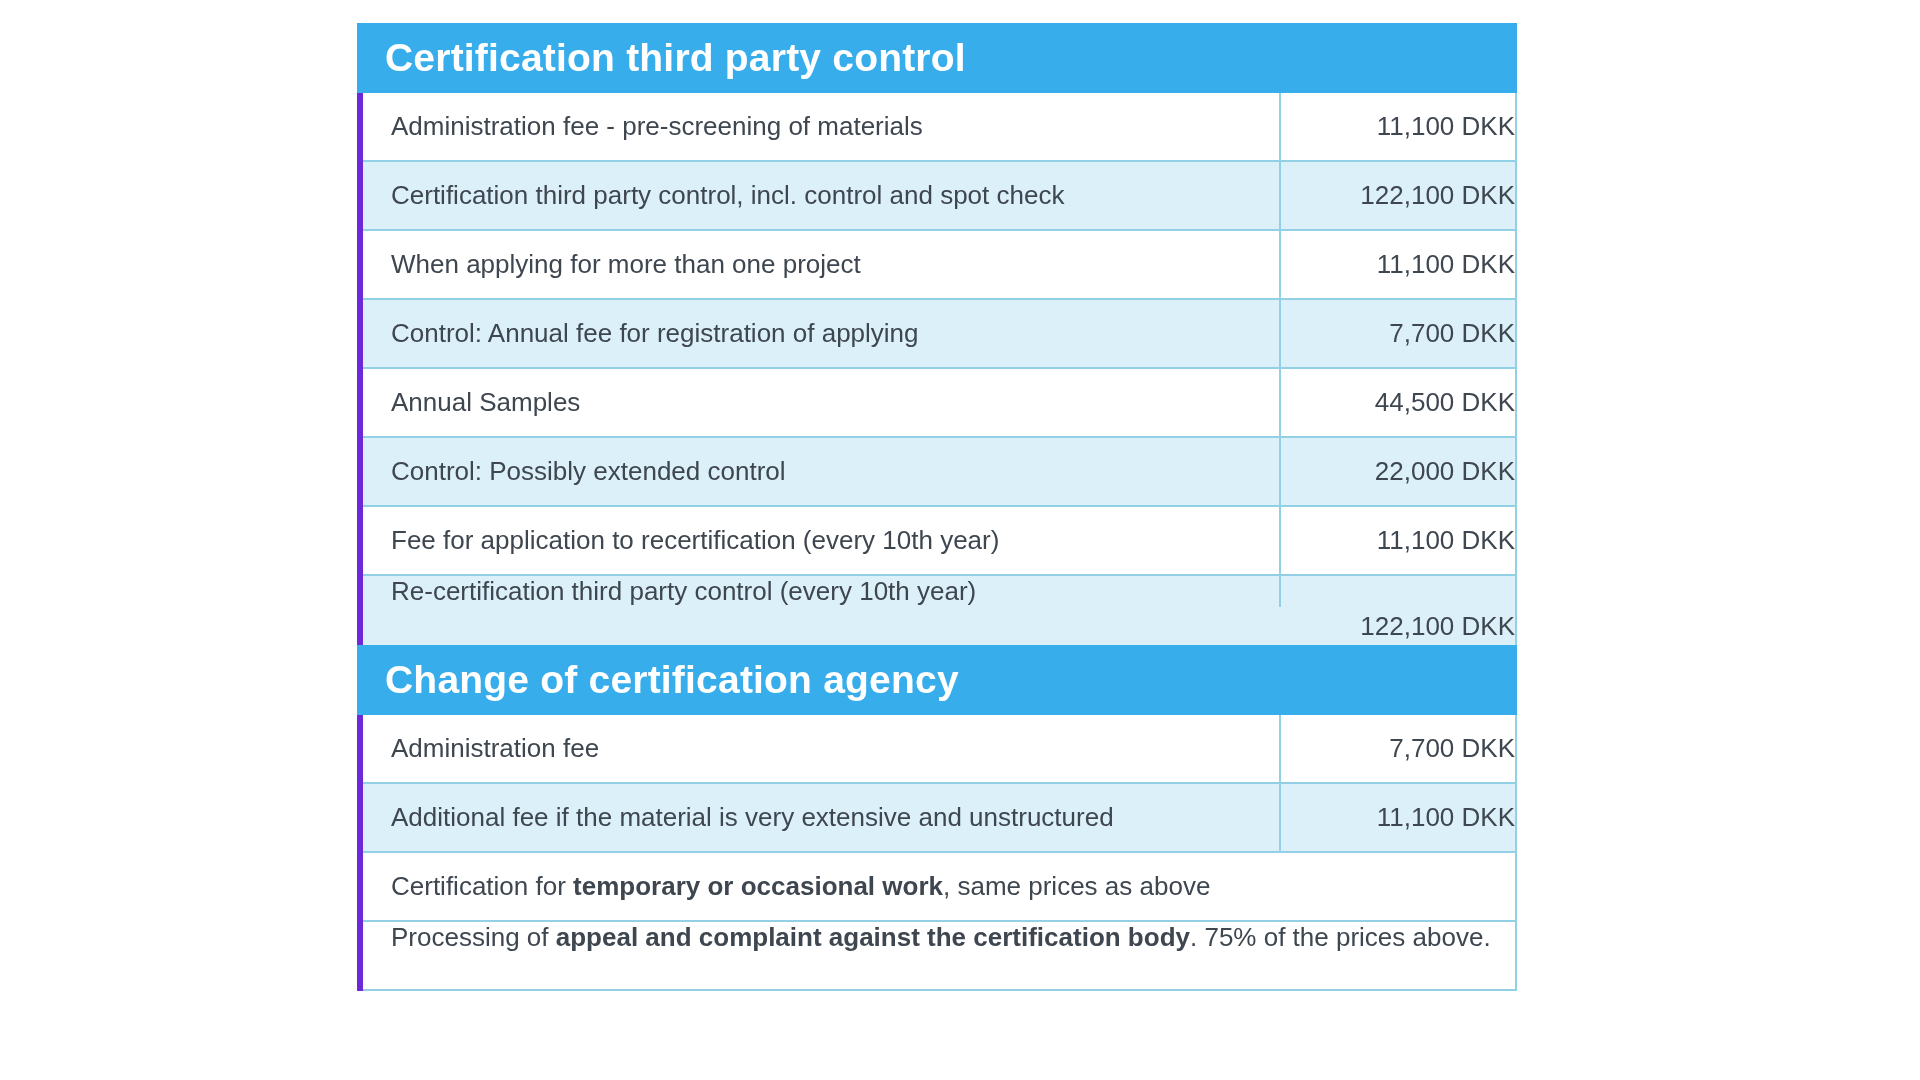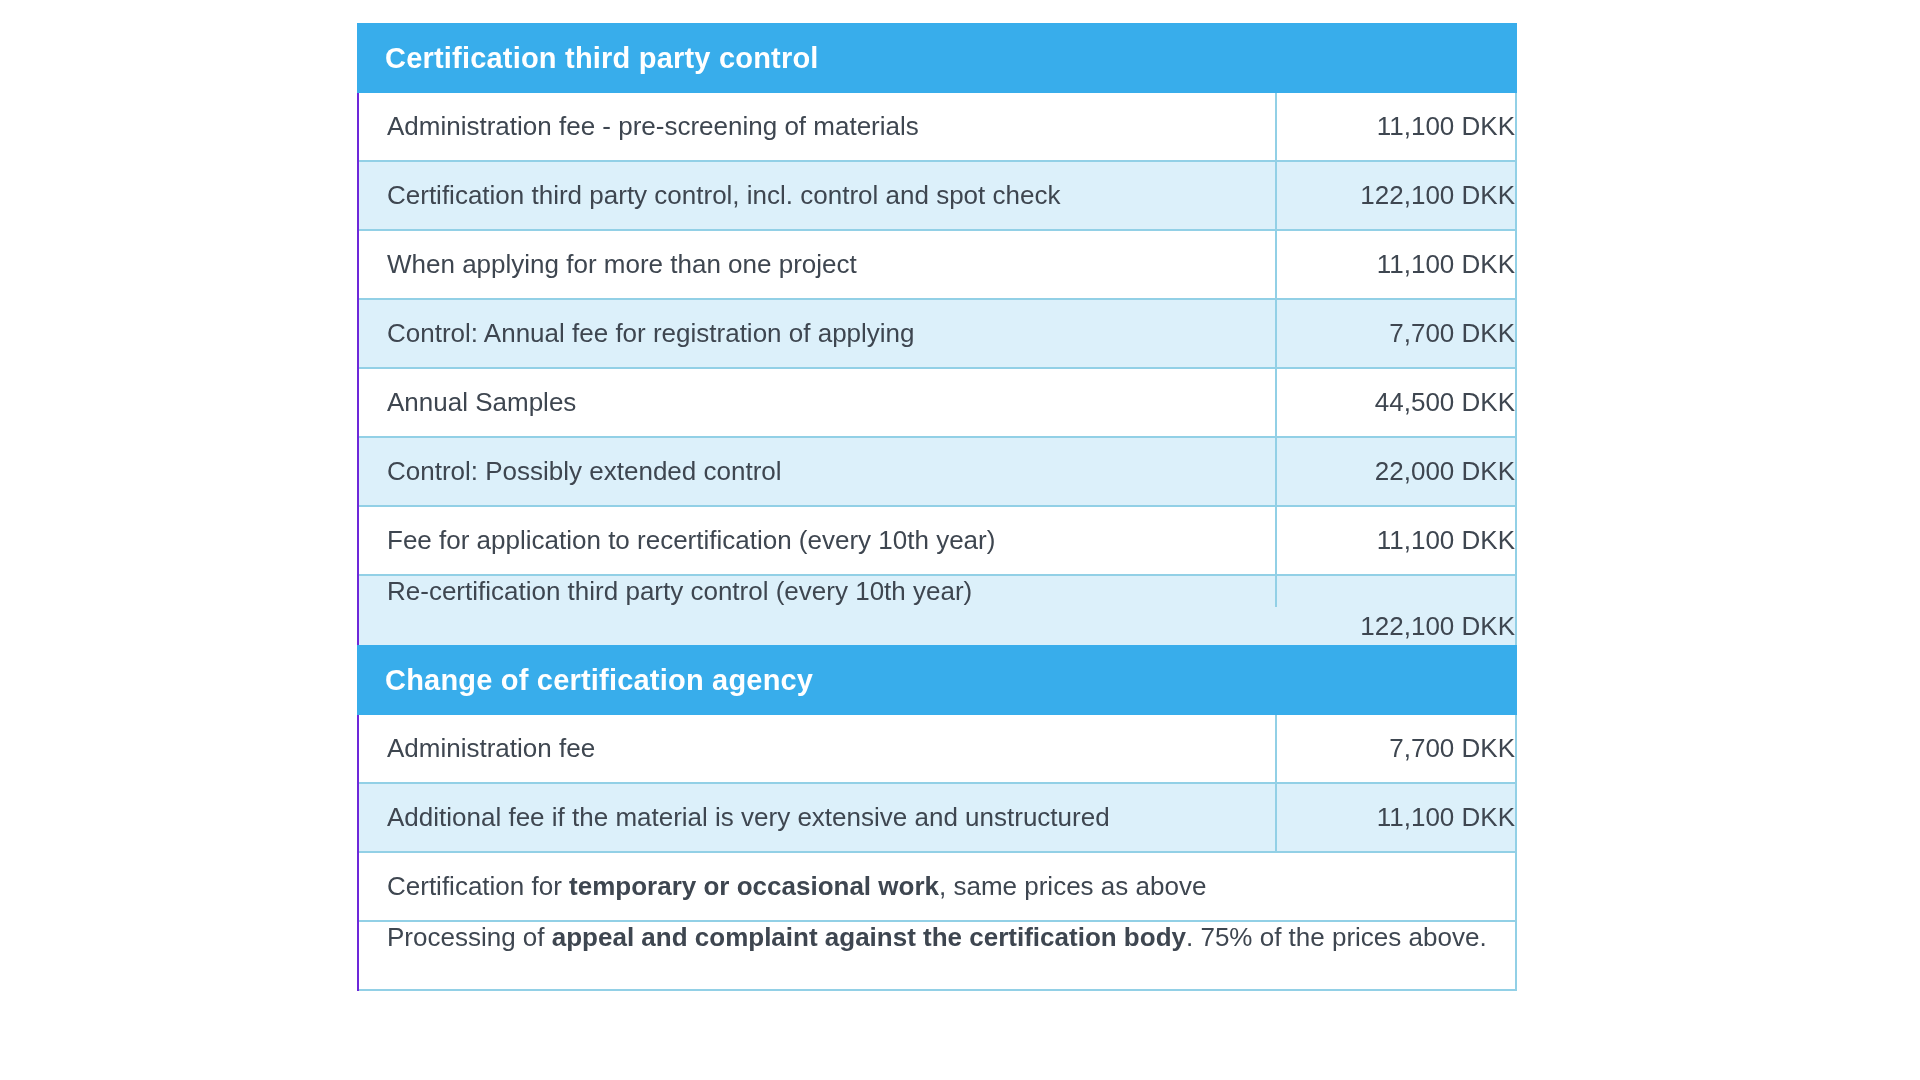--- a/index.html
+++ b/index.html
@@ -20,27 +20,27 @@
     width: 1160px;
   }
 
   .section-header {
     height: 70px;
     background: #38ADEB;
     color: #ffffff;
     display: flex;
     align-items: center;
     padding-left: 28px;
-    font-size: 29px;
+    font-size: 39px;
     font-weight: 700;
     letter-spacing: 0.2px;
   }
 
   .row-group {
-    border-left: 2px solid #6d28d9;
+    border-left: 6px solid #6d28d9;
     border-right: 2px solid #92D0E6;
     background: #ffffff;
   }
 
   .row {
     height: 69px;
     display: flex;
     align-items: stretch;
     border-bottom: 2px solid #92D0E6;
     background: #ffffff;

